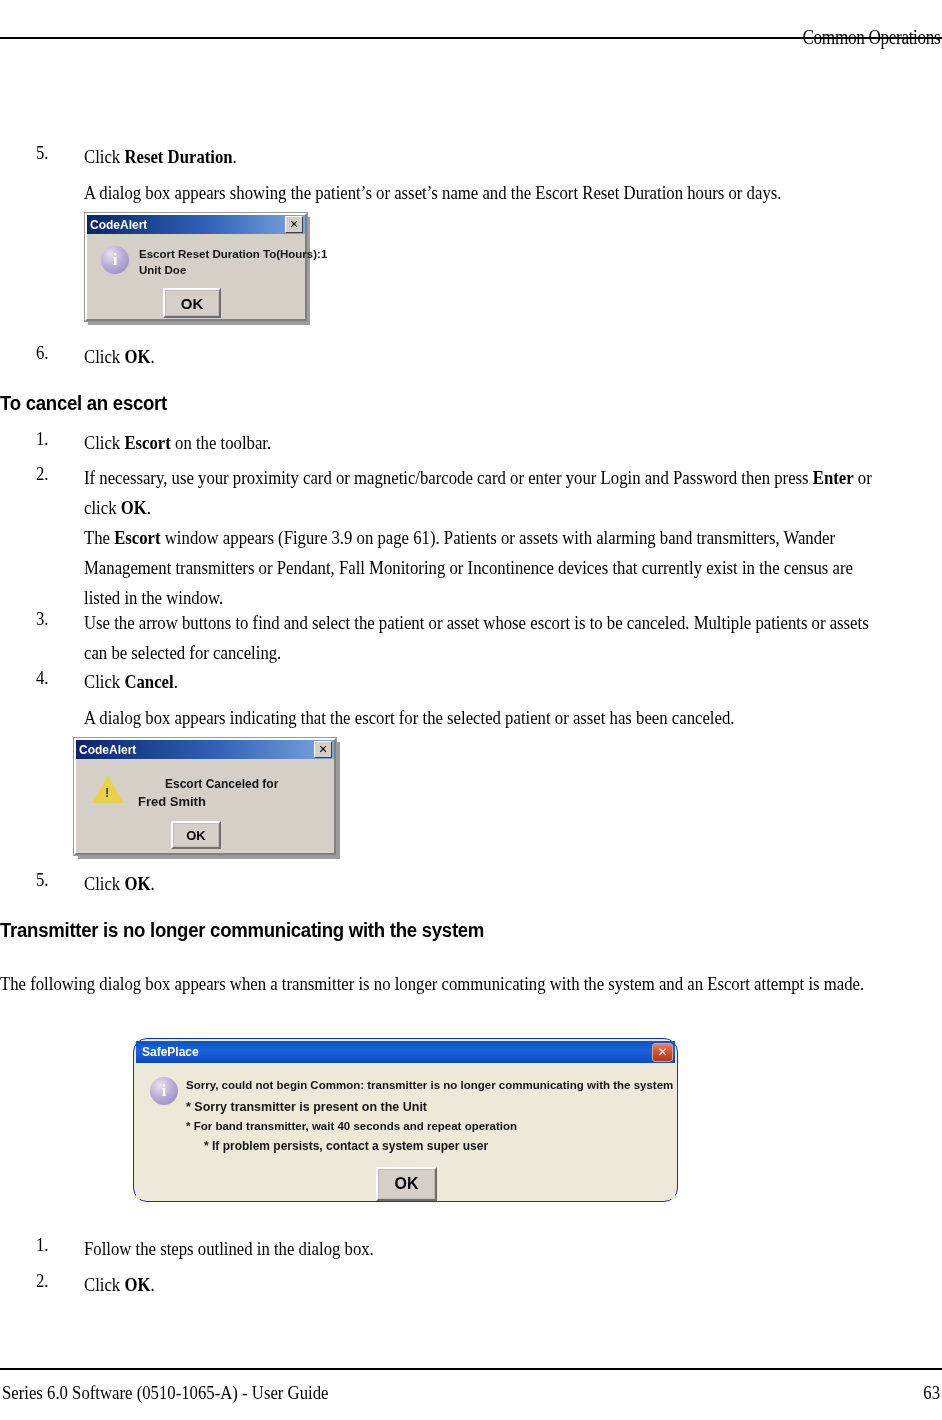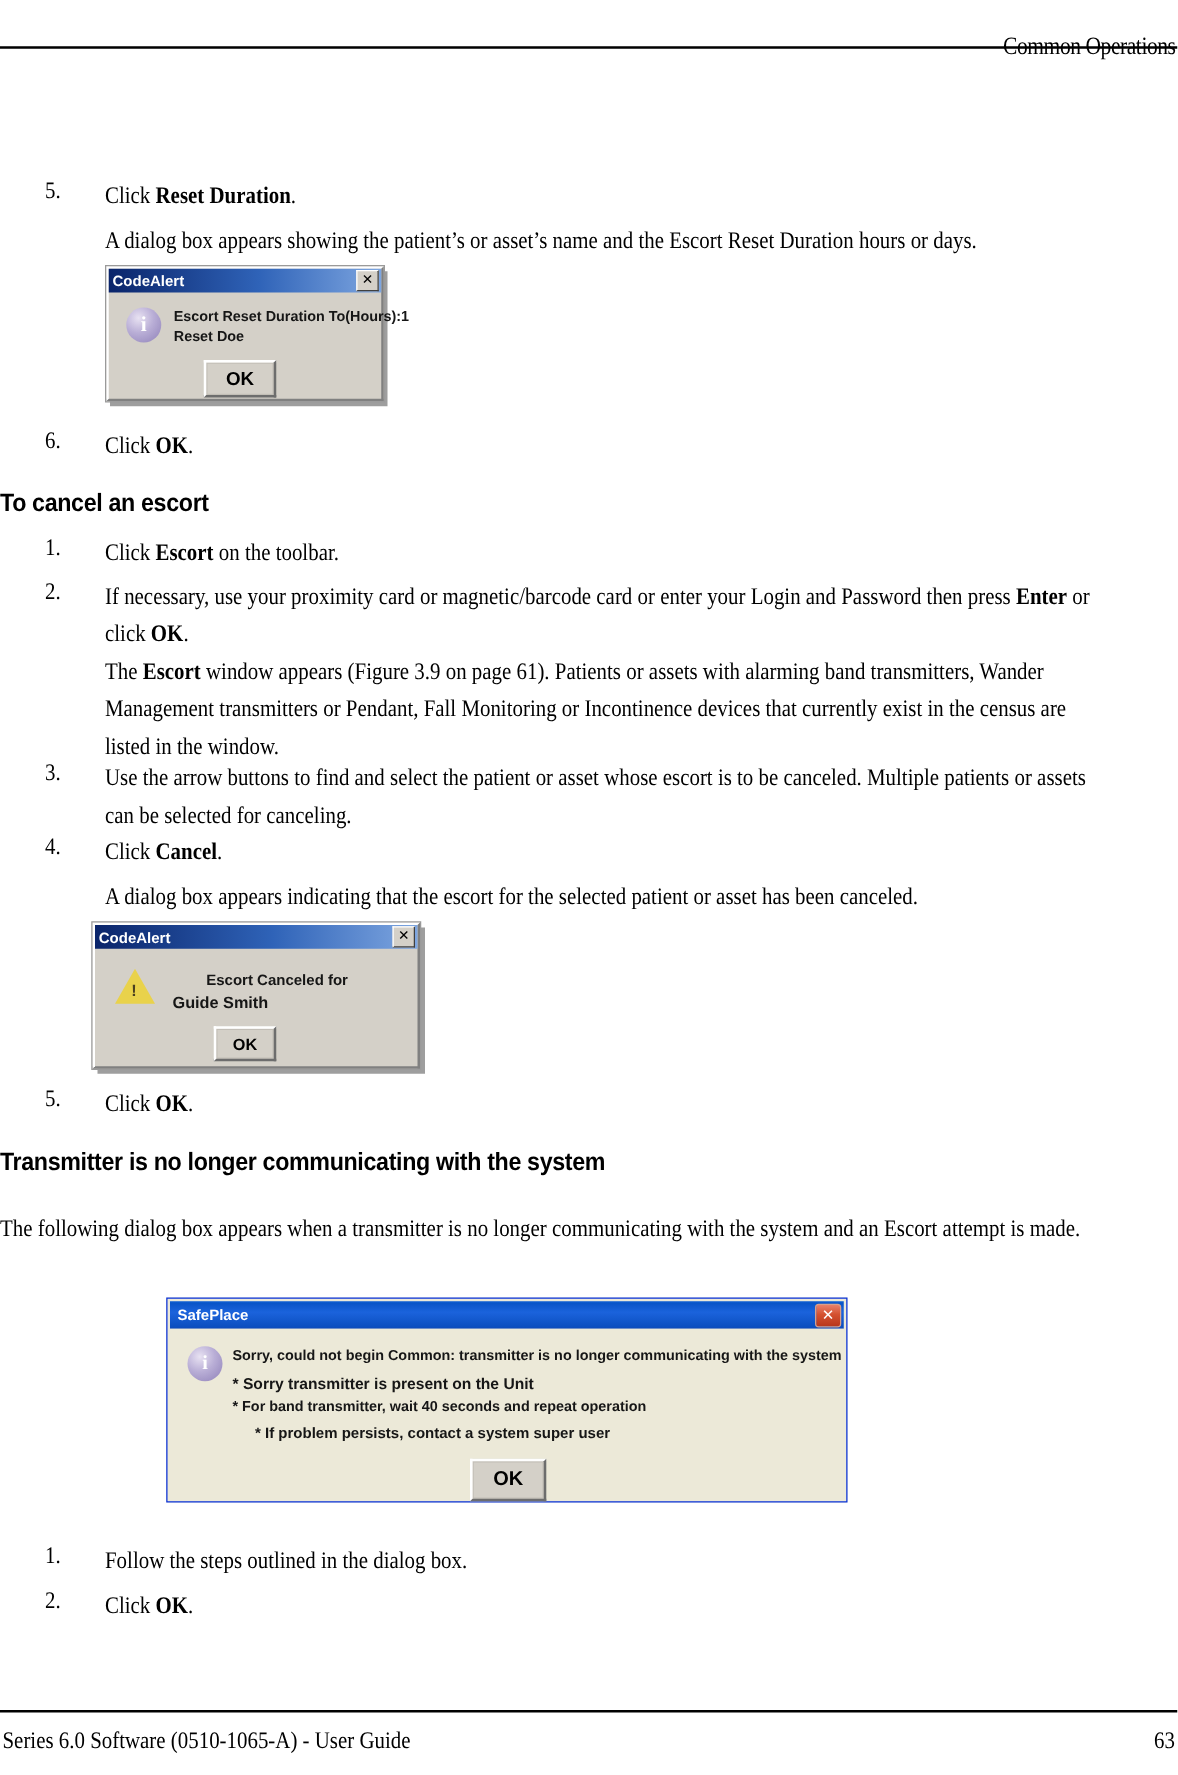--- a/index.html
+++ b/index.html
@@ -307,21 +307,21 @@
 
   <div class="dlg-shadow" style="left:88px; top:217px; width:222px; height:108px;"></div>
   <div class="dlg classic" style="left:85px; top:213px; width:222px; height:108px;">
     <div class="titlebar">
       <div class="titlebar-text">CodeAlert</div>
       <div class="titlebar-close">✕</div>
     </div>
     <div class="dlg-body">
       <div class="dlg-icon-info" style="left:14px; top:12px; width:28px; height:28px; font-size:17px;">i</div>
       <div class="dlg-msg" style="left:52px; top:14px; font-size:11.5px;">Escort Reset Duration To(Hours):1</div>
-      <div class="dlg-msg" style="left:52px; top:30px; font-size:11.5px;">Reset Doe</div>
+      <div class="dlg-msg" style="left:52px; top:30px; font-size:11.5px;">Unit Doe</div>
       <div class="dlg-btn" style="left:76px; top:54px; width:54px; height:26px; font-size:15px;">OK</div>
     </div>
   </div>
 
   <div class="step" style="position:absolute; left:0; top:342px; width:942px;">
     <div class="step-num">6.</div>
     <div class="step-body"><span>Click </span><b>OK</b><span>.</span></div>
   </div>
 
   <div class="heading" style="position:absolute; left:0; top:392px;">To cancel an escort</div>
@@ -353,35 +353,35 @@
   <div class="dlg-shadow" style="left:78px; top:742px; width:262px; height:117px;"></div>
   <div class="dlg classic" style="left:74px; top:738px; width:262px; height:117px;">
     <div class="titlebar">
       <div class="titlebar-text">CodeAlert</div>
       <div class="titlebar-close">✕</div>
     </div>
     <div class="dlg-body">
       <div class="dlg-icon-warn" style="left:16px; top:16px;"></div>
       <div class="dlg-icon-warn-mark" style="left:29px; top:26px;">!</div>
       <div class="dlg-msg" style="left:62px; top:18px; font-size:12px;padding-left:27px;">Escort Canceled for</div>
-      <div class="dlg-msg" style="left:62px; top:35px; font-size:13px;">Guide Smith</div>
+      <div class="dlg-msg" style="left:62px; top:35px; font-size:13px;">Fred Smith</div>
       <div class="dlg-btn" style="left:95px; top:62px; width:46px; height:24px; font-size:13px;">OK</div>
     </div>
   </div>
 
   <div class="step" style="position:absolute; left:0; top:869px; width:942px;">
     <div class="step-num">5.</div>
     <div class="step-body"><span>Click </span><b>OK</b><span>.</span></div>
   </div>
 
   <div class="heading" style="position:absolute; left:0; top:919px;">Transmitter is no longer communicating with the system</div>
 
   <div class="para-flush" style="position:absolute; left:0; top:969px;">The following dialog box appears when a transmitter is no longer communicating with the system and an Escort attempt is made.</div>
 
-  <div class="dlg xp" style="left:133px; top:1038px; width:545px; height:164px;">
+  <div class="dlg xp" style="left:133px; top:1038px; width:545px; height:164px;border-radius:14px;">
     <div class="titlebar-xp">
       <div class="titlebar-xp-text">SafePlace</div>
       <div class="titlebar-xp-close">✕</div>
     </div>
     <div class="dlg-xp-body">
       <div class="dlg-icon-info" style="left:14px; top:14px; width:28px; height:28px; font-size:16px;">i</div>
       <div class="dlg-msg" style="left:50px; top:16px; font-size:11.5px;">Sorry, could not begin Common: transmitter is no longer communicating with the system</div>
       <div class="dlg-msg" style="left:50px; top:37px; font-size:12.5px;">* Sorry transmitter is present on the Unit</div>
       <div class="dlg-msg" style="left:50px; top:57px; font-size:11.5px;">* For band transmitter, wait 40 seconds and repeat operation</div>
       <div class="dlg-msg" style="left:50px; top:76px; font-size:12px;margin-left:18px;">* If problem persists, contact a system super user</div>

